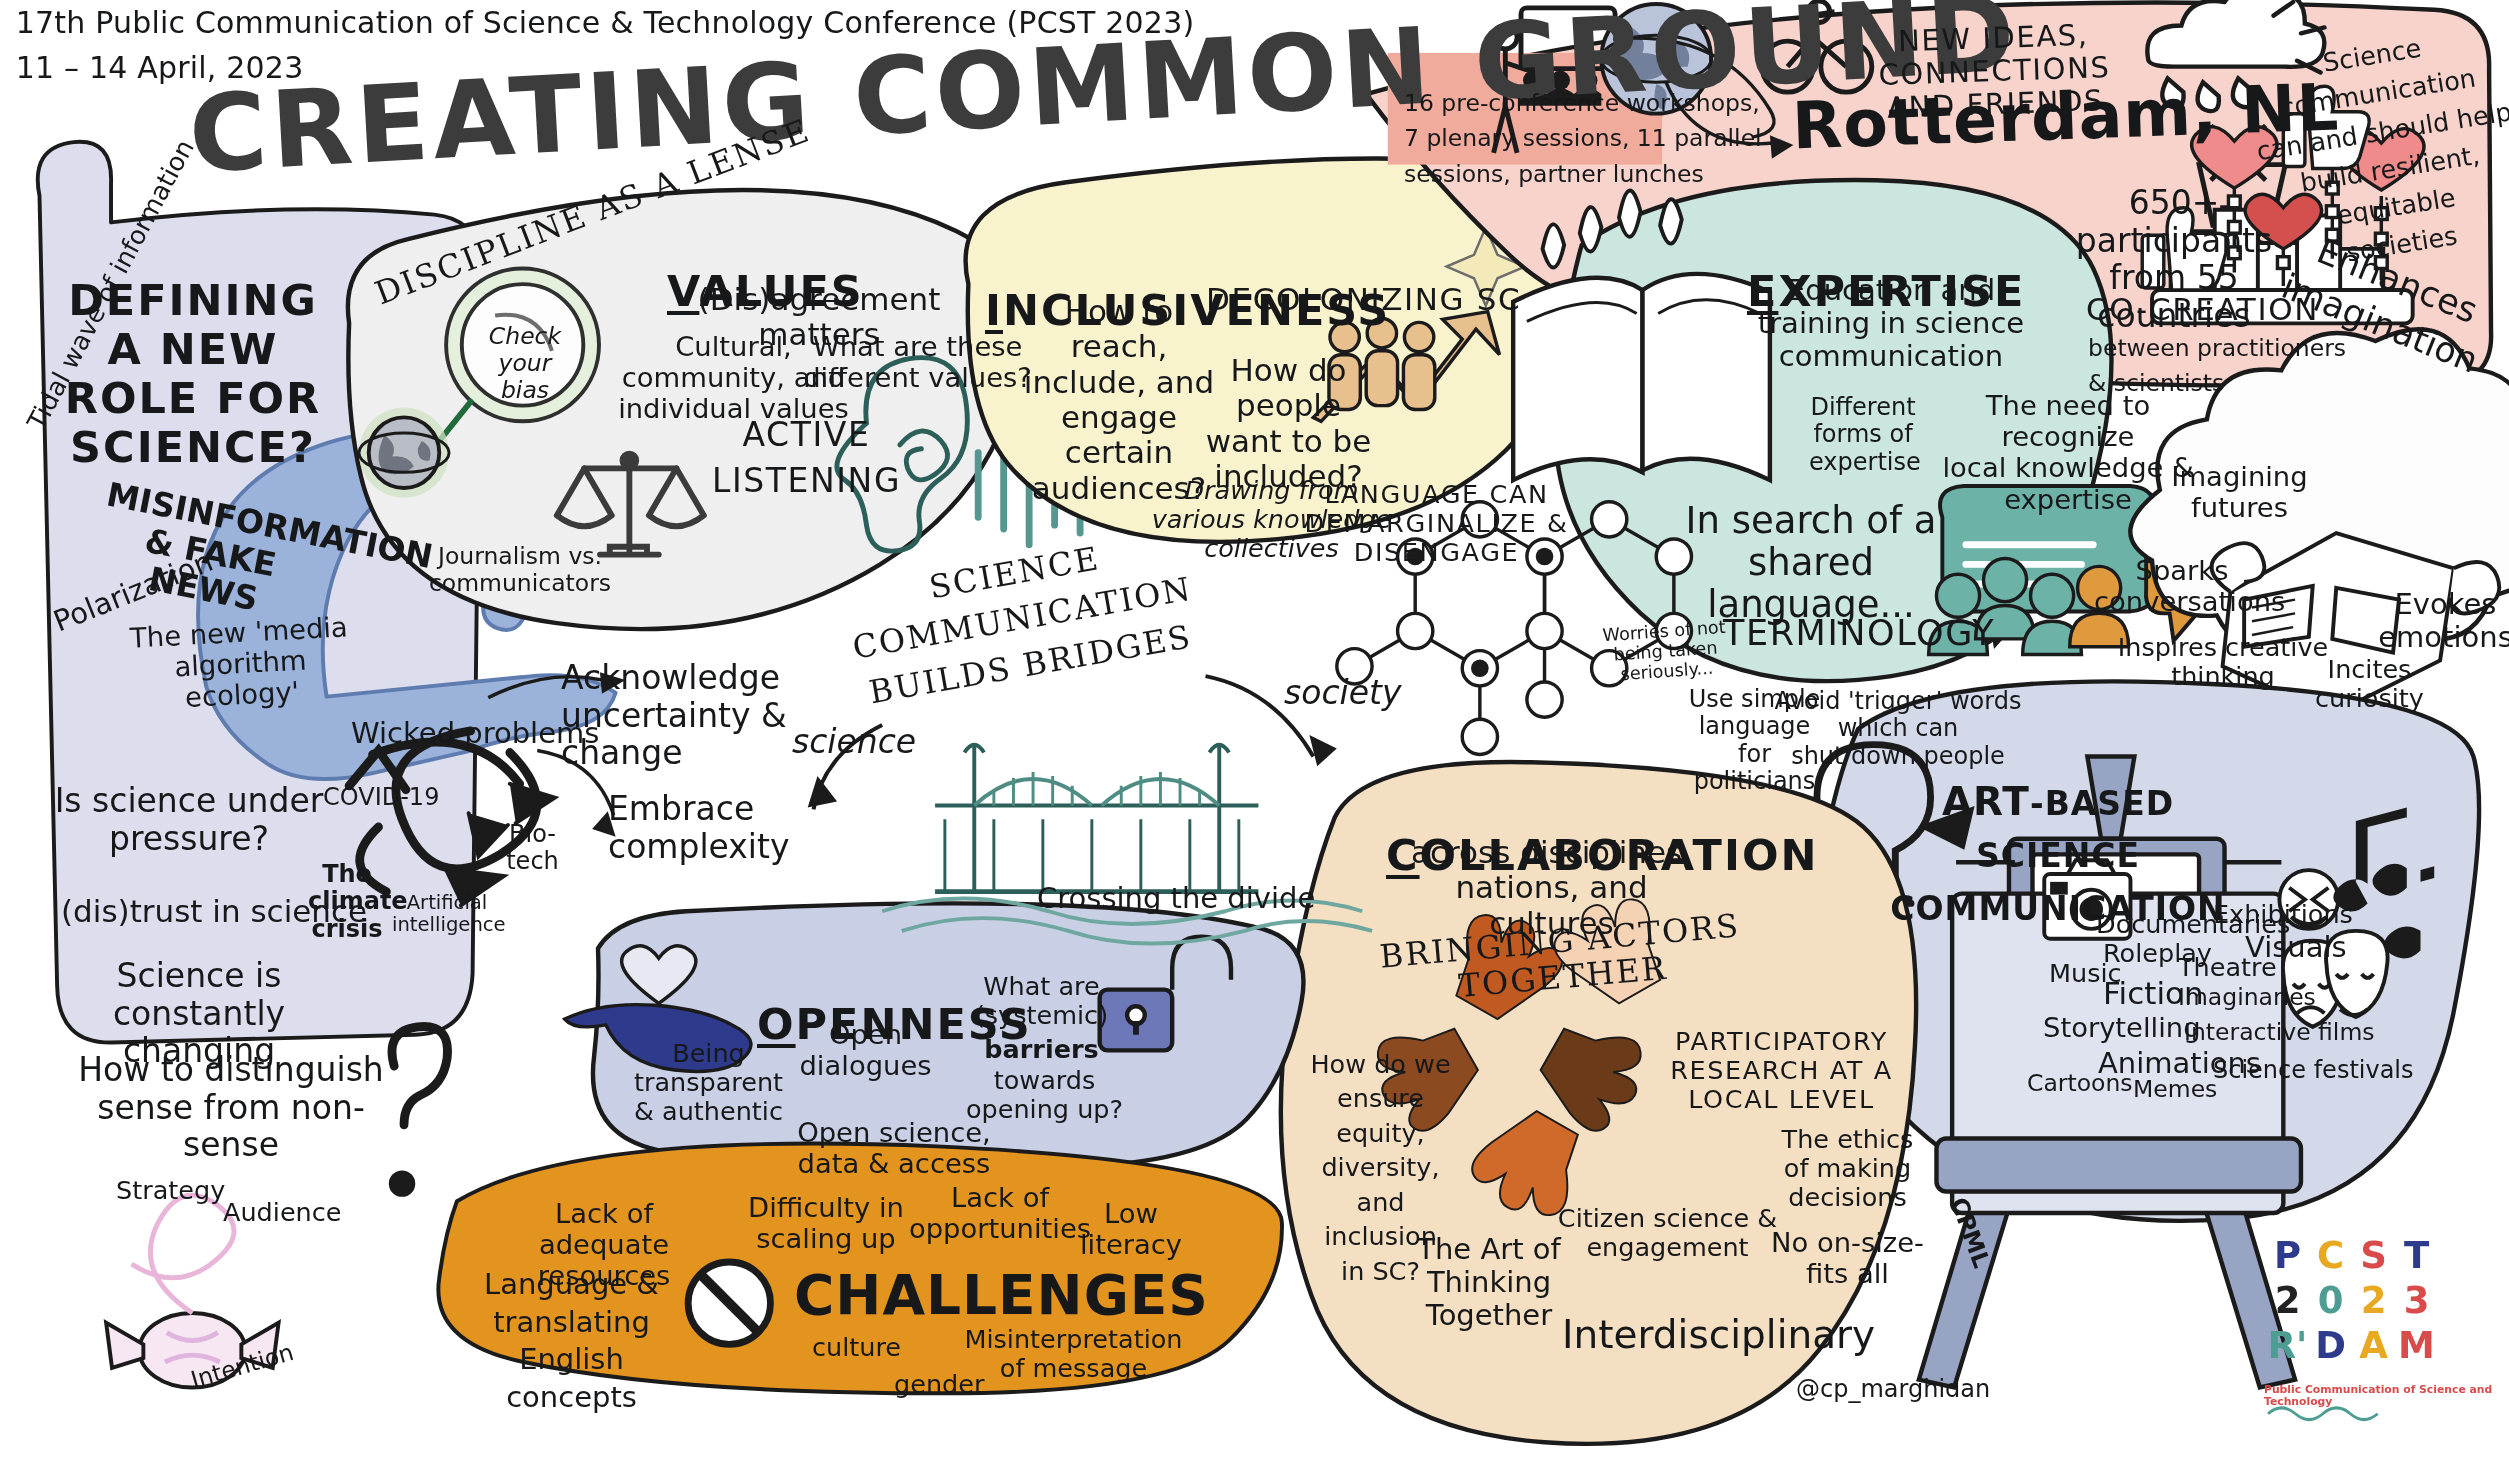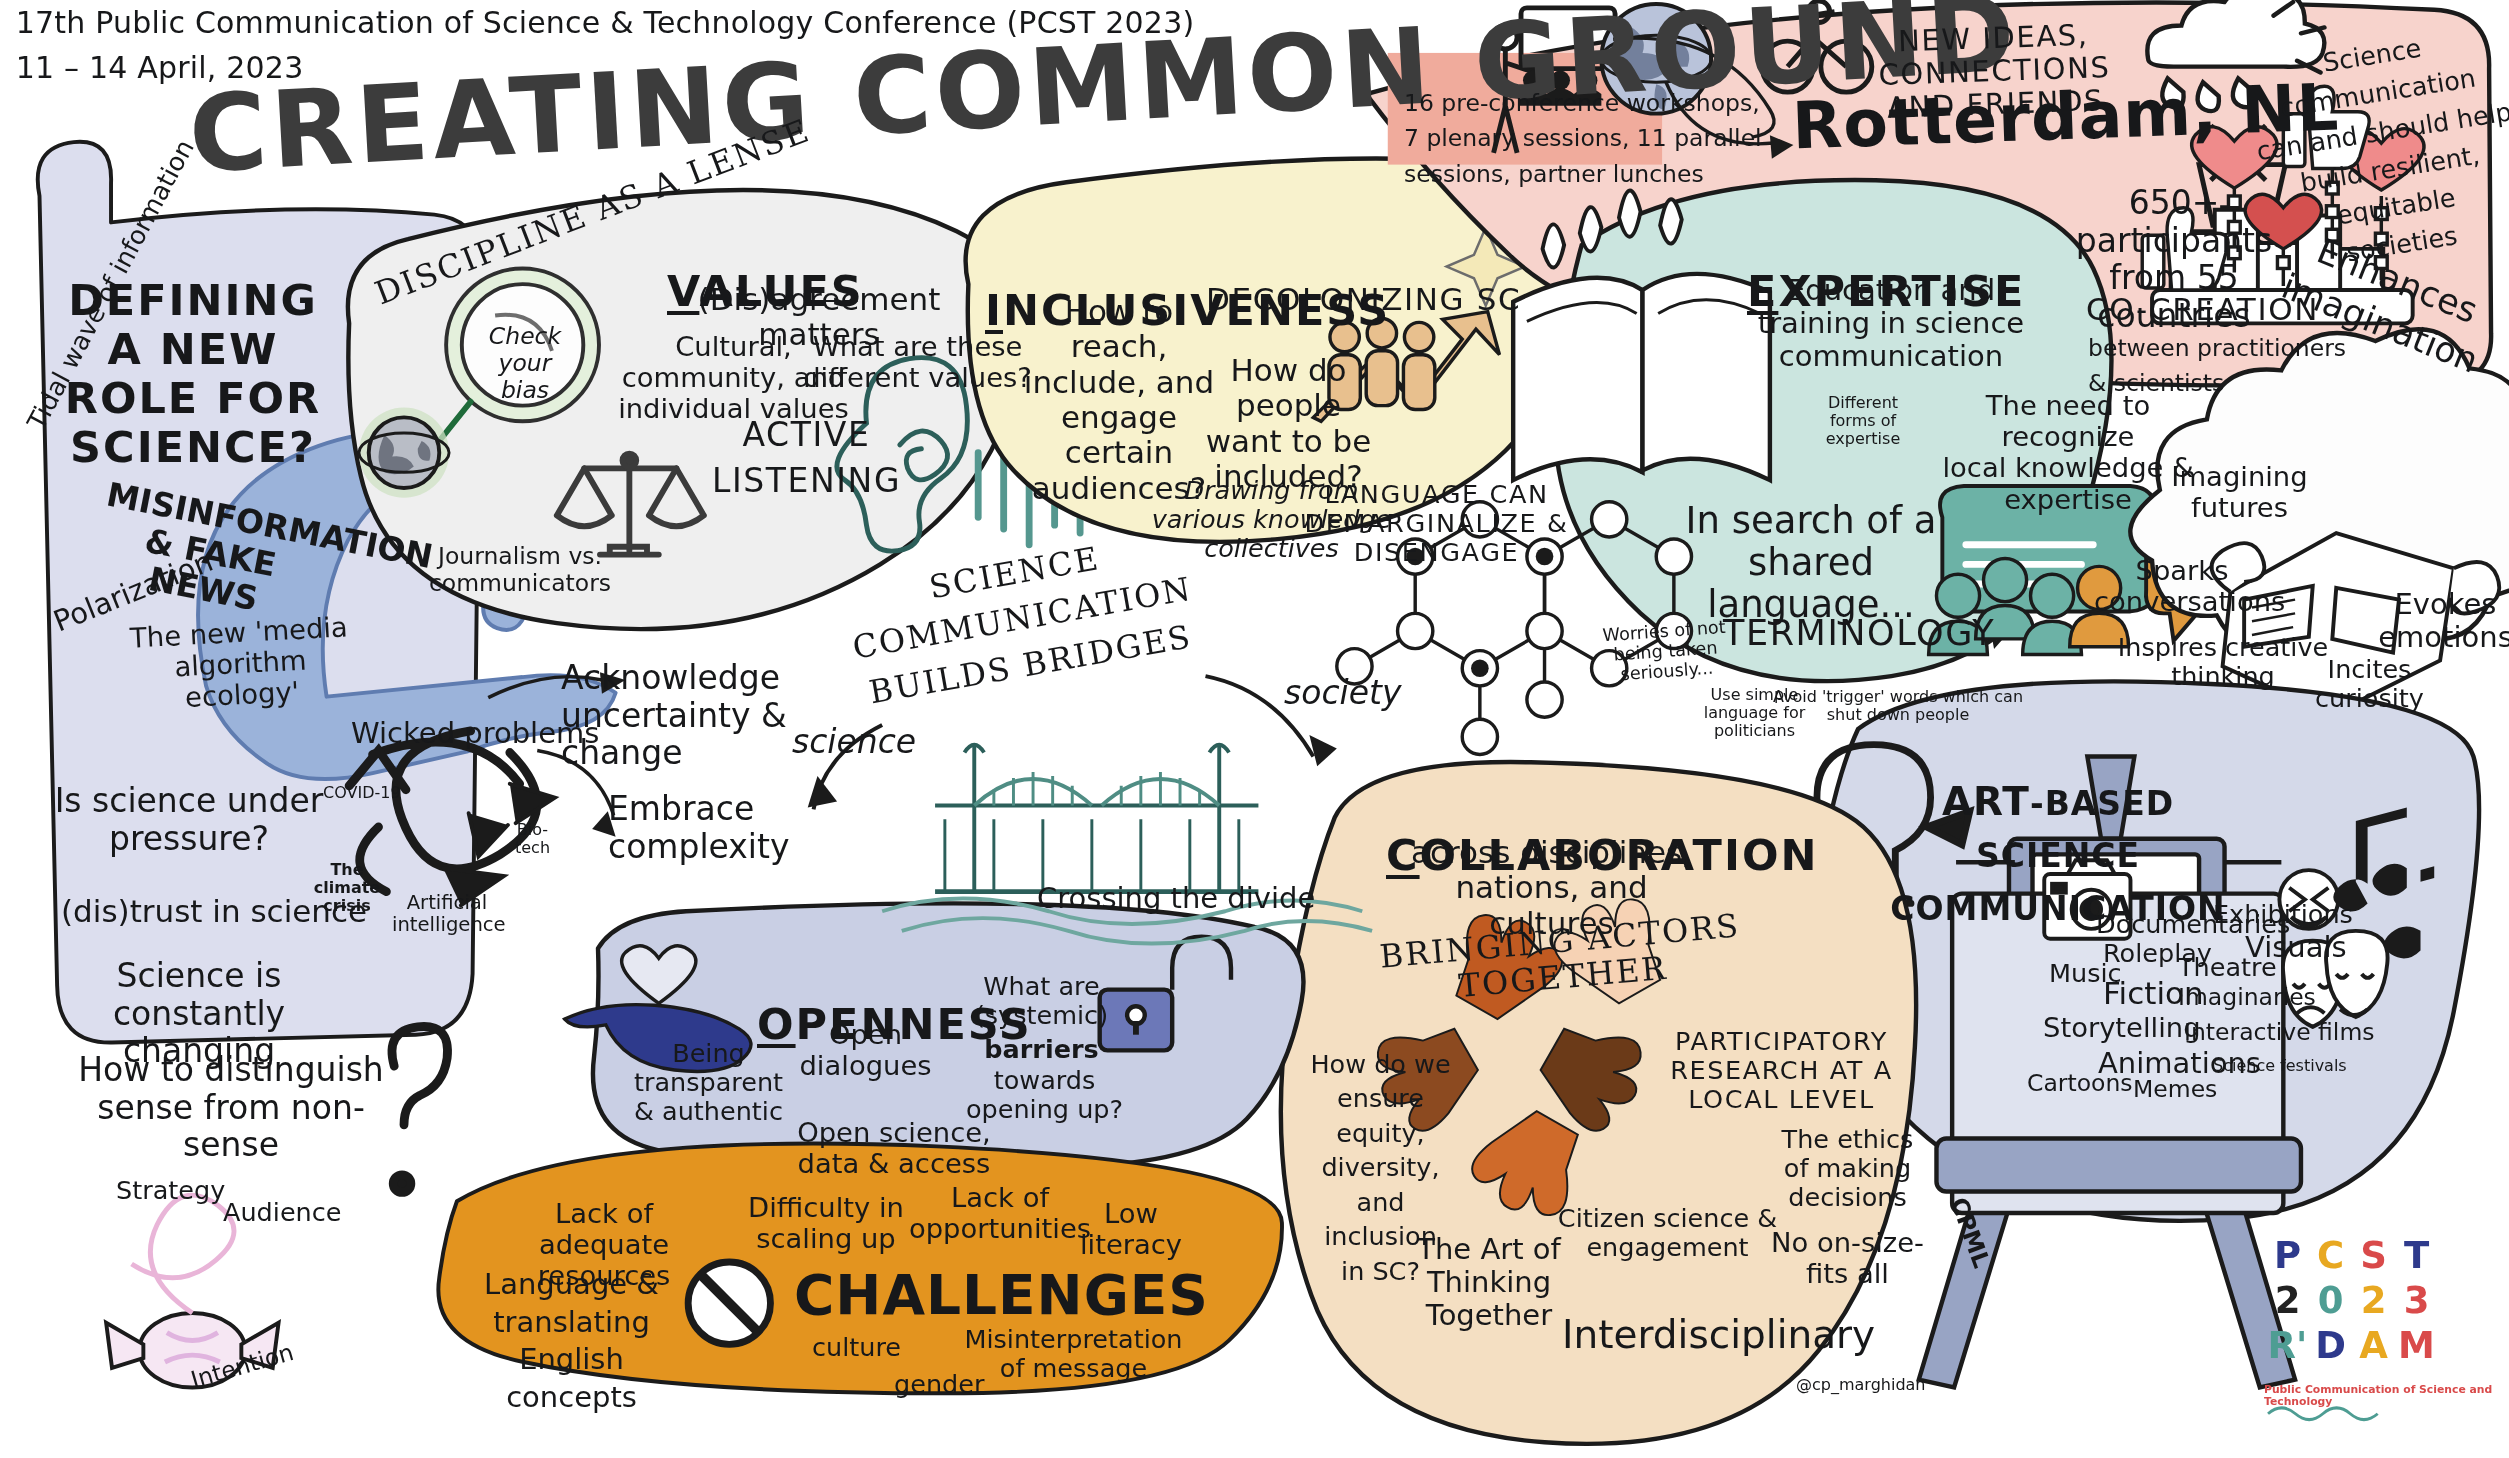--- a/index.html
+++ b/index.html
@@ -13,21 +13,21 @@
 
   
   .hand        {font-family:"DejaVu Sans","Liberation Sans",sans-serif;font-weight:400;}
   .head-meta   {font-size:30px;letter-spacing:0.2px;}
   .bigtitle    {font-family:"DejaVu Sans","Liberation Sans",sans-serif;font-weight:700;
                 font-size:106px;letter-spacing:3.9px;color:#3c3c3c;
                 transform:rotate(-3.2deg);transform-origin:left top;}
   .sec-title   {font-weight:700;font-size:43px;letter-spacing:2px;}
   .sec-title u {text-decoration-thickness:3.9px;text-underline-offset:4.9px;}
   .serif-arc   {font-family:"DejaVu Serif","Liberation Serif",serif;font-size:32px;letter-spacing:2px;}
-  .b20{font-size:19.6px;} .b22{font-size:16px;} .b24{font-size:23.5px;} .b26{font-size:25.5px;}
+  .b20{font-size:19.6px;} .b22{font-size:24px;} .b24{font-size:23.5px;} .b26{font-size:25.5px;}
   .b28{font-size:27.4px;} .b30{font-size:29px;} .b32{font-size:31px;} .b34{font-size:33px;}
   .b36{font-size:35px;}
   .caps{letter-spacing:1.6px;}
   .bold{font-weight:700;}
   .logo-grid{display:grid;grid-template-columns:repeat(4,43px);grid-auto-rows:45px;
              font-weight:700;font-size:37px;line-height:45px;text-align:center;}
 </style>
 </head>
 <body>
 

